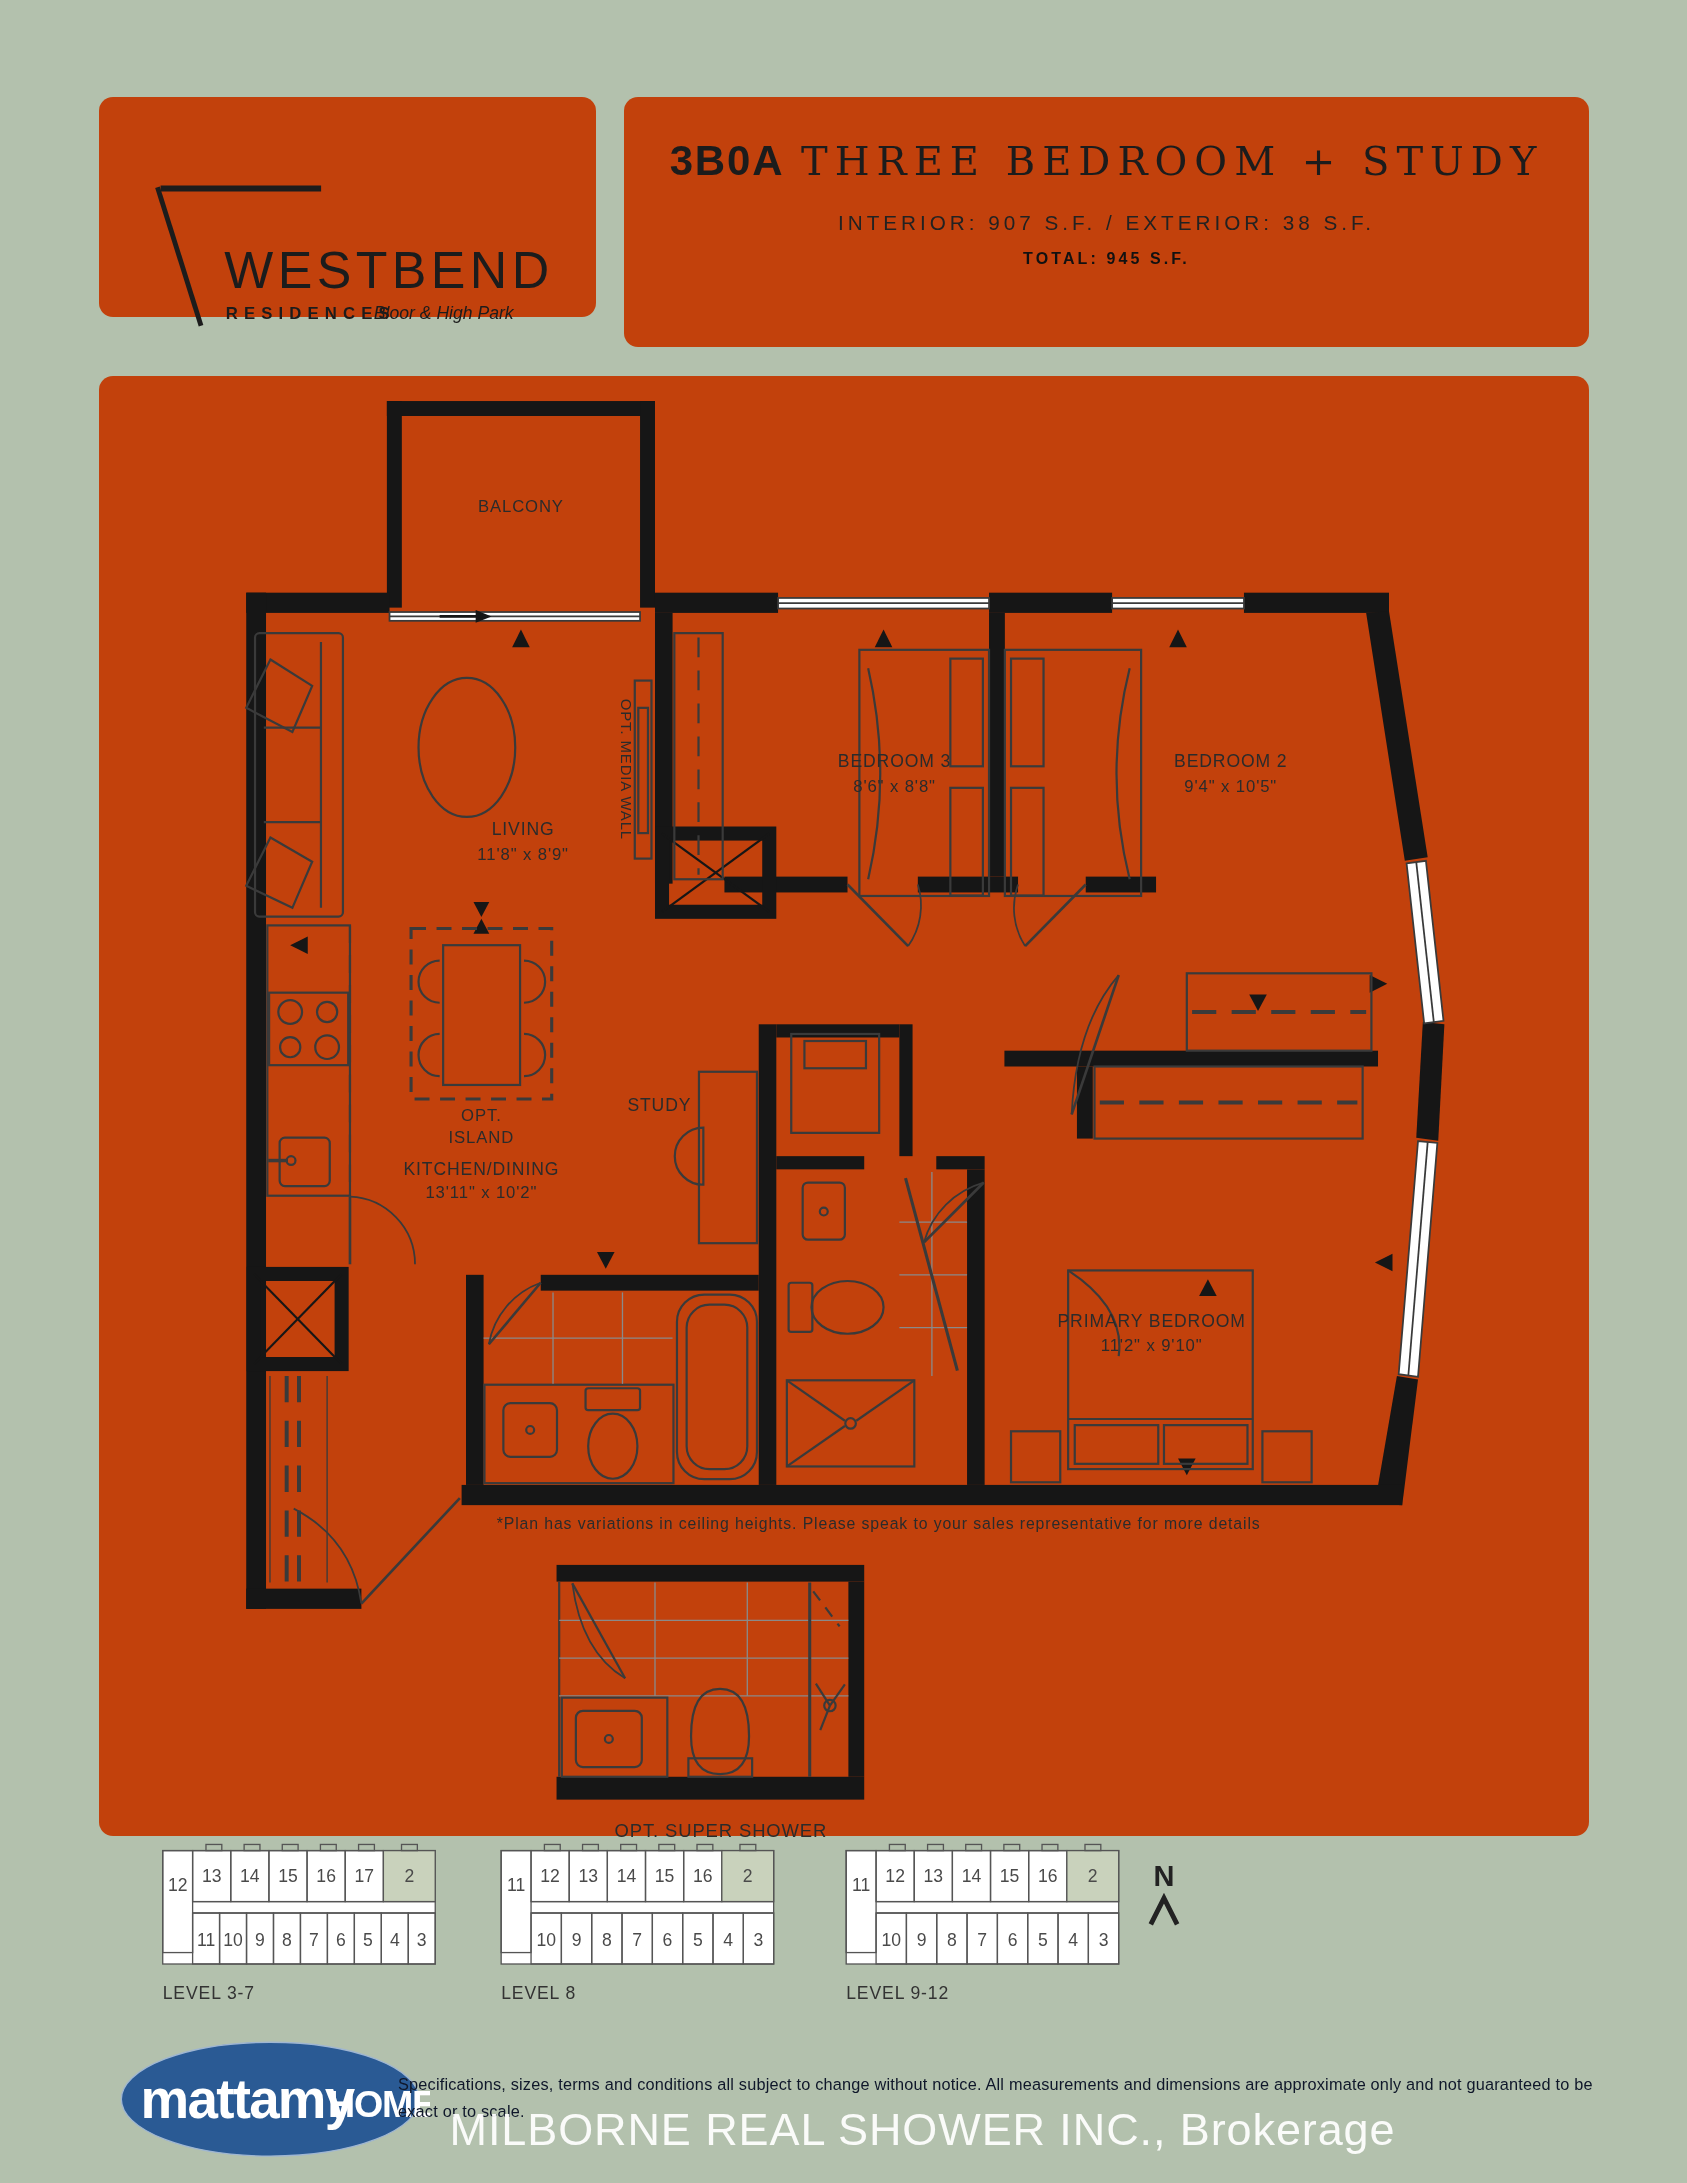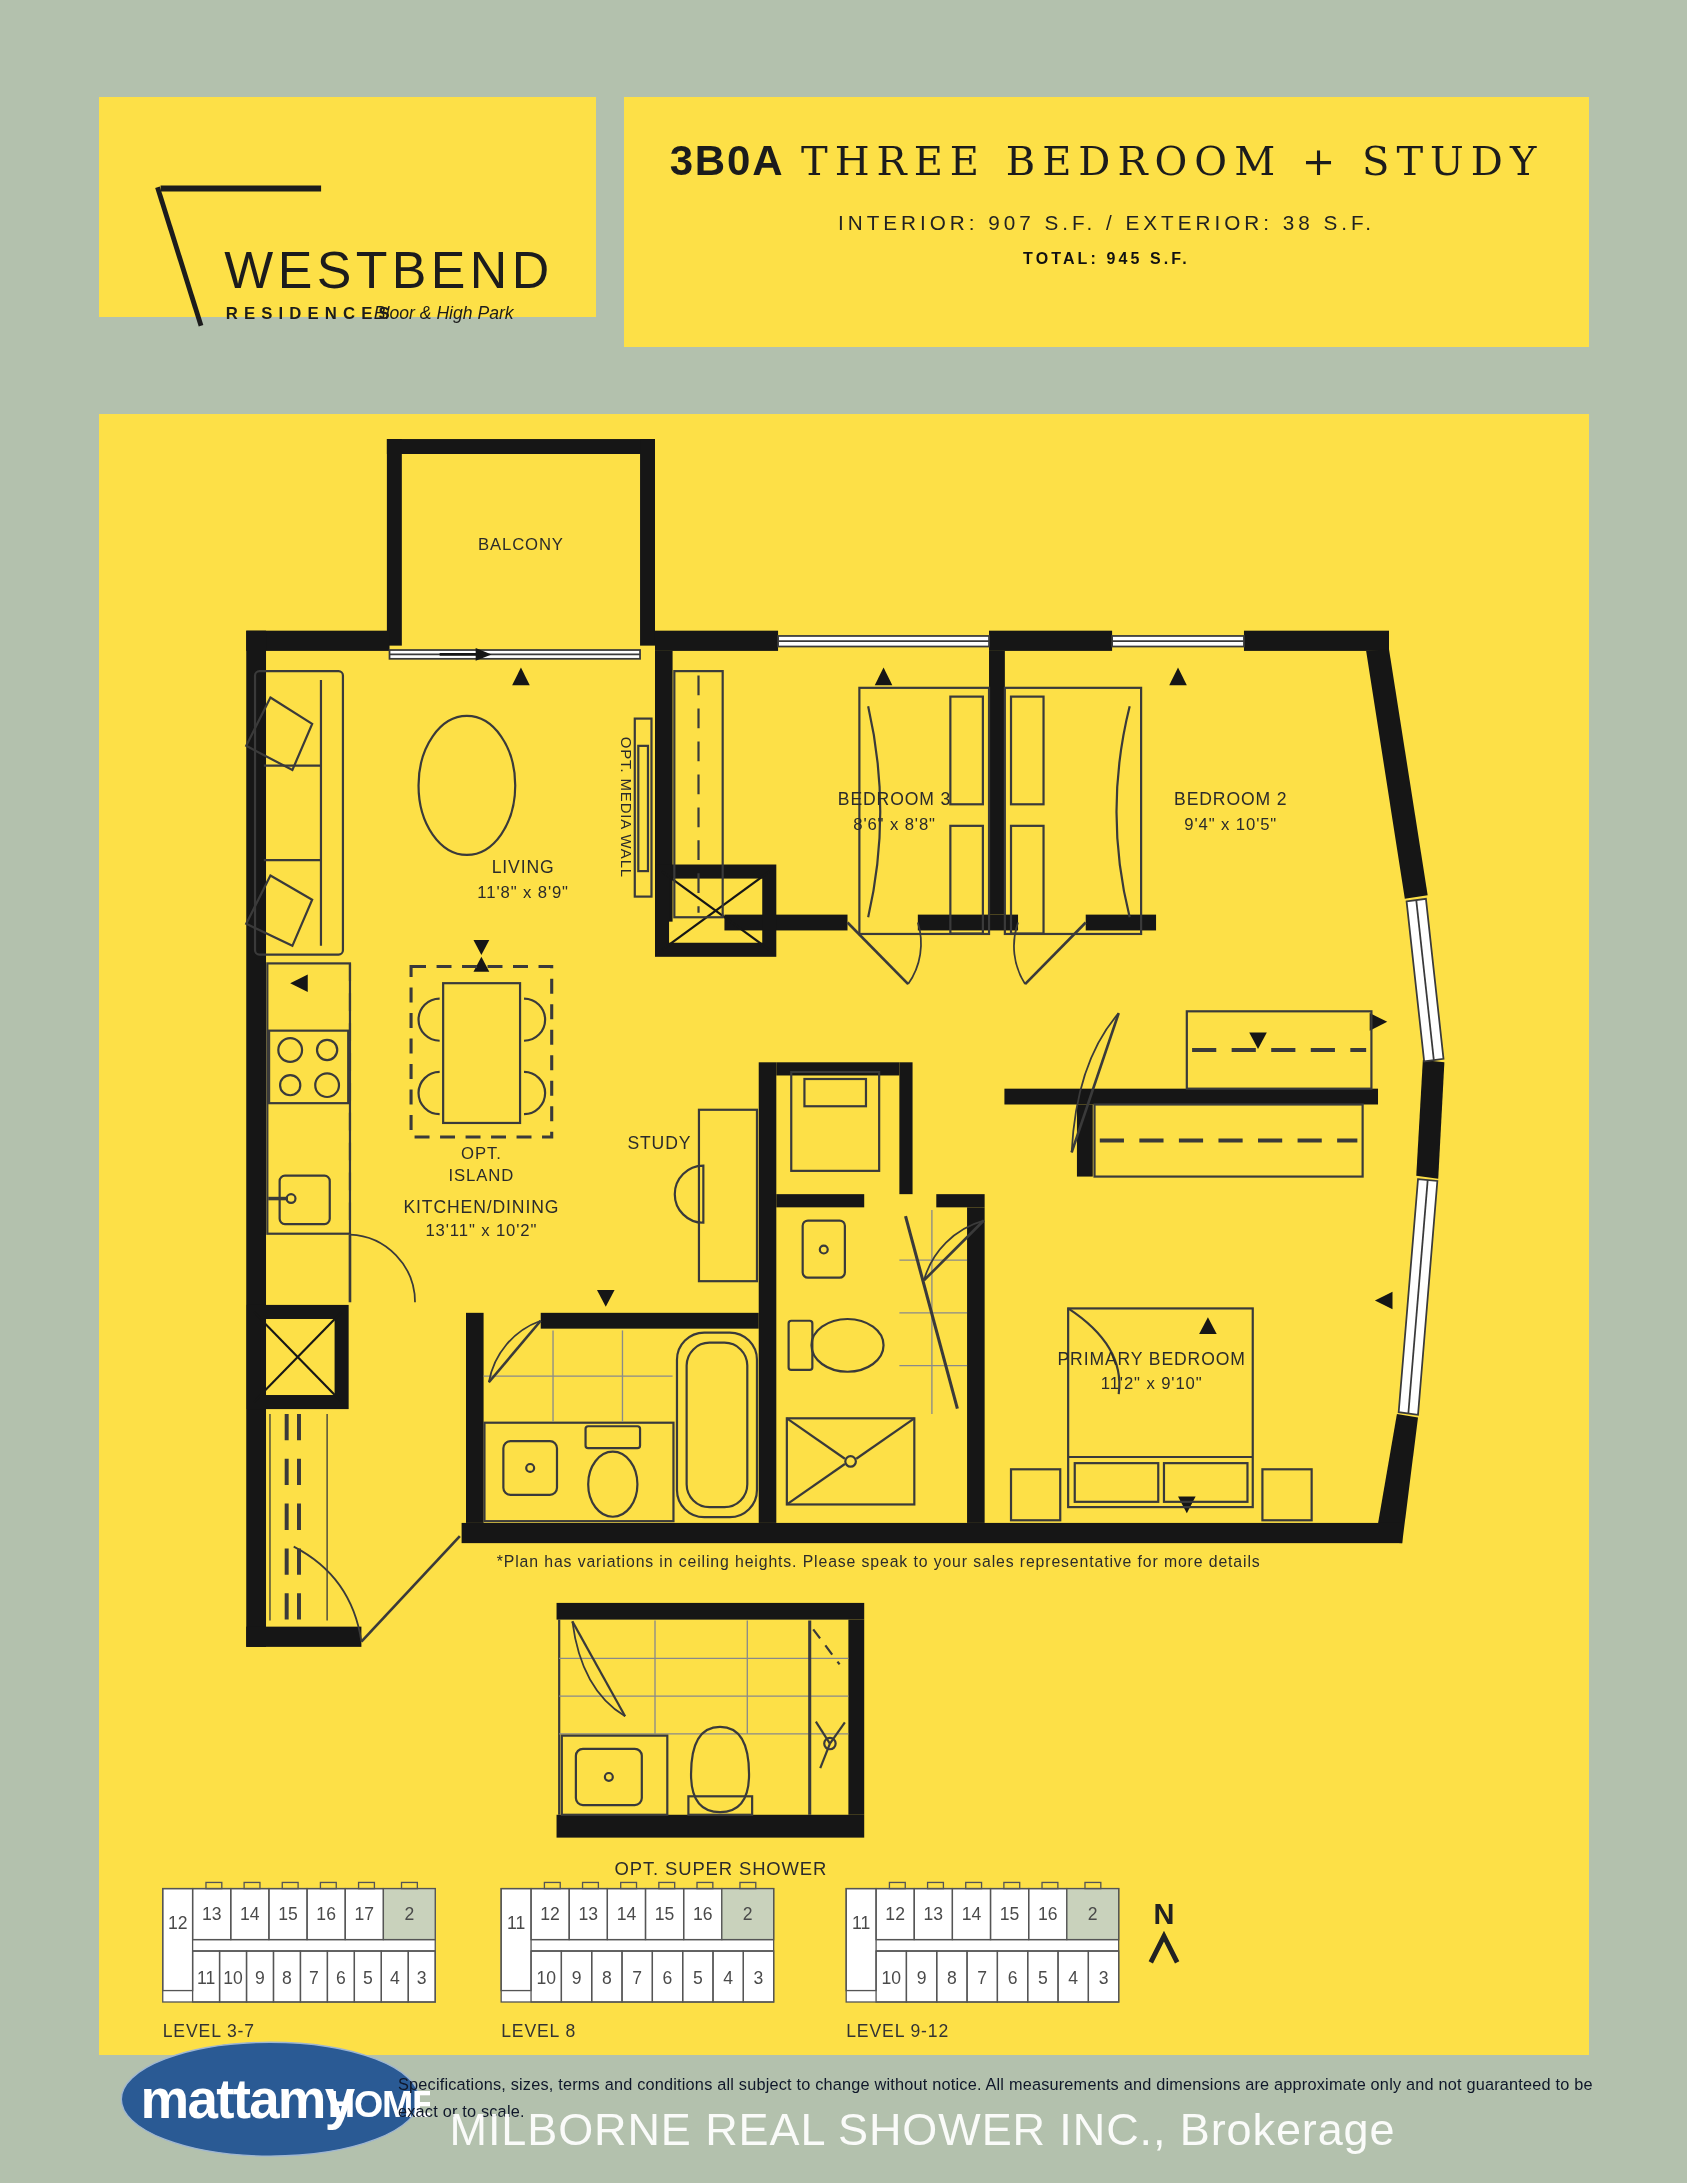--- a/index.html
+++ b/index.html
@@ -1,30 +1,30 @@
 <!DOCTYPE html>
 <html style="font-size:7px"><head>
 <meta charset="utf-8">
 <style>
   html,body{margin:0;padding:0;}
   body{width:1688px;height:2183px;position:relative;font-family:"Liberation Sans",sans-serif;}
   .page{position:absolute;inset:0;background:#b3c1ad;}
-  .panel{position:absolute;background:#fde047;}
+  .panel{position:absolute;background:#c2410c;border-radius:14px;}
   
   .logo-box{left:99px;top:97px;width:497px;height:220px;}
   .logo-svg{position:absolute;inset:0;}
   
   .title-box{left:624px;top:97px;width:965px;height:250px;text-align:center;color:#1c1c1c;}
   .title-line1{margin-top:40px;font-size:0;}
   .title-code{font-family:"Liberation Sans",sans-serif;font-weight:bold;font-size:42px;letter-spacing:1.8px;vertical-align:baseline;}
   .title-name{font-family:"DejaVu Serif","Liberation Serif",serif;font-size:40px;letter-spacing:7px;margin-left:16.7px;}
   .title-line2{margin-top:25.5px;font-size:20.7px;letter-spacing:4px;color:#222;}
   .title-line3{margin-top:15px;font-size:16px;font-weight:bold;letter-spacing:3.1px;color:#111;}
   
-  .plan-panel{left:99px;top:376px;width:1490px;height:1641px;margin-top:38px;}
+  .plan-panel{left:99px;top:376px;width:1490px;height:1460px;}
   .plan-svg{position:absolute;inset:0;}
   
   .footer-logo{position:absolute;left:114px;top:2037px;width:316px;height:127px;}
   .disclaimer{position:absolute;left:398px;top:2071px;width:1195px;color:#0f172a;font-size:16.3px;line-height:27px;letter-spacing:0.2px;}
   .watermark{position:absolute;left:417px;top:2104px;width:1011px;text-align:center;
     font-size:45px;color:rgba(255,255,255,0.93);letter-spacing:0.9px;white-space:nowrap;}
   svg text{font-family:"Liberation Sans",sans-serif;}
   .cad{fill:#2b2b2b;letter-spacing:2px;}
 </style>
 </head>

